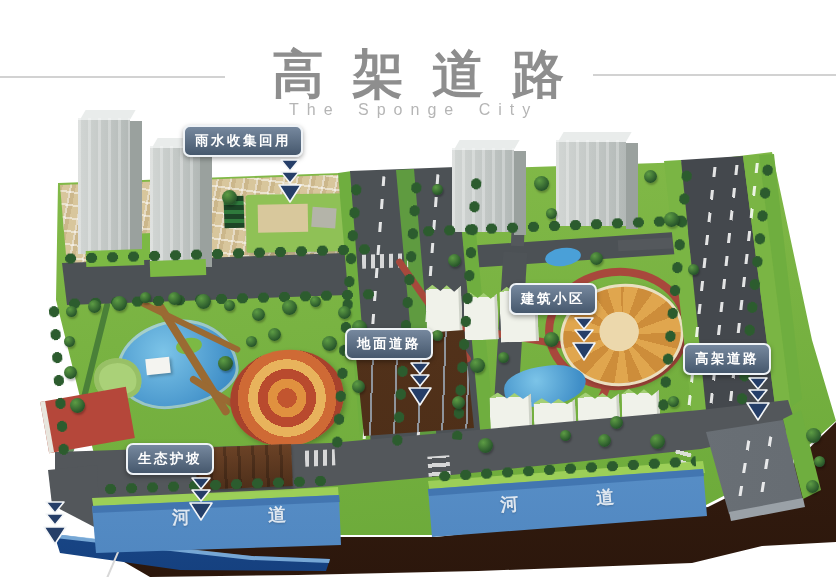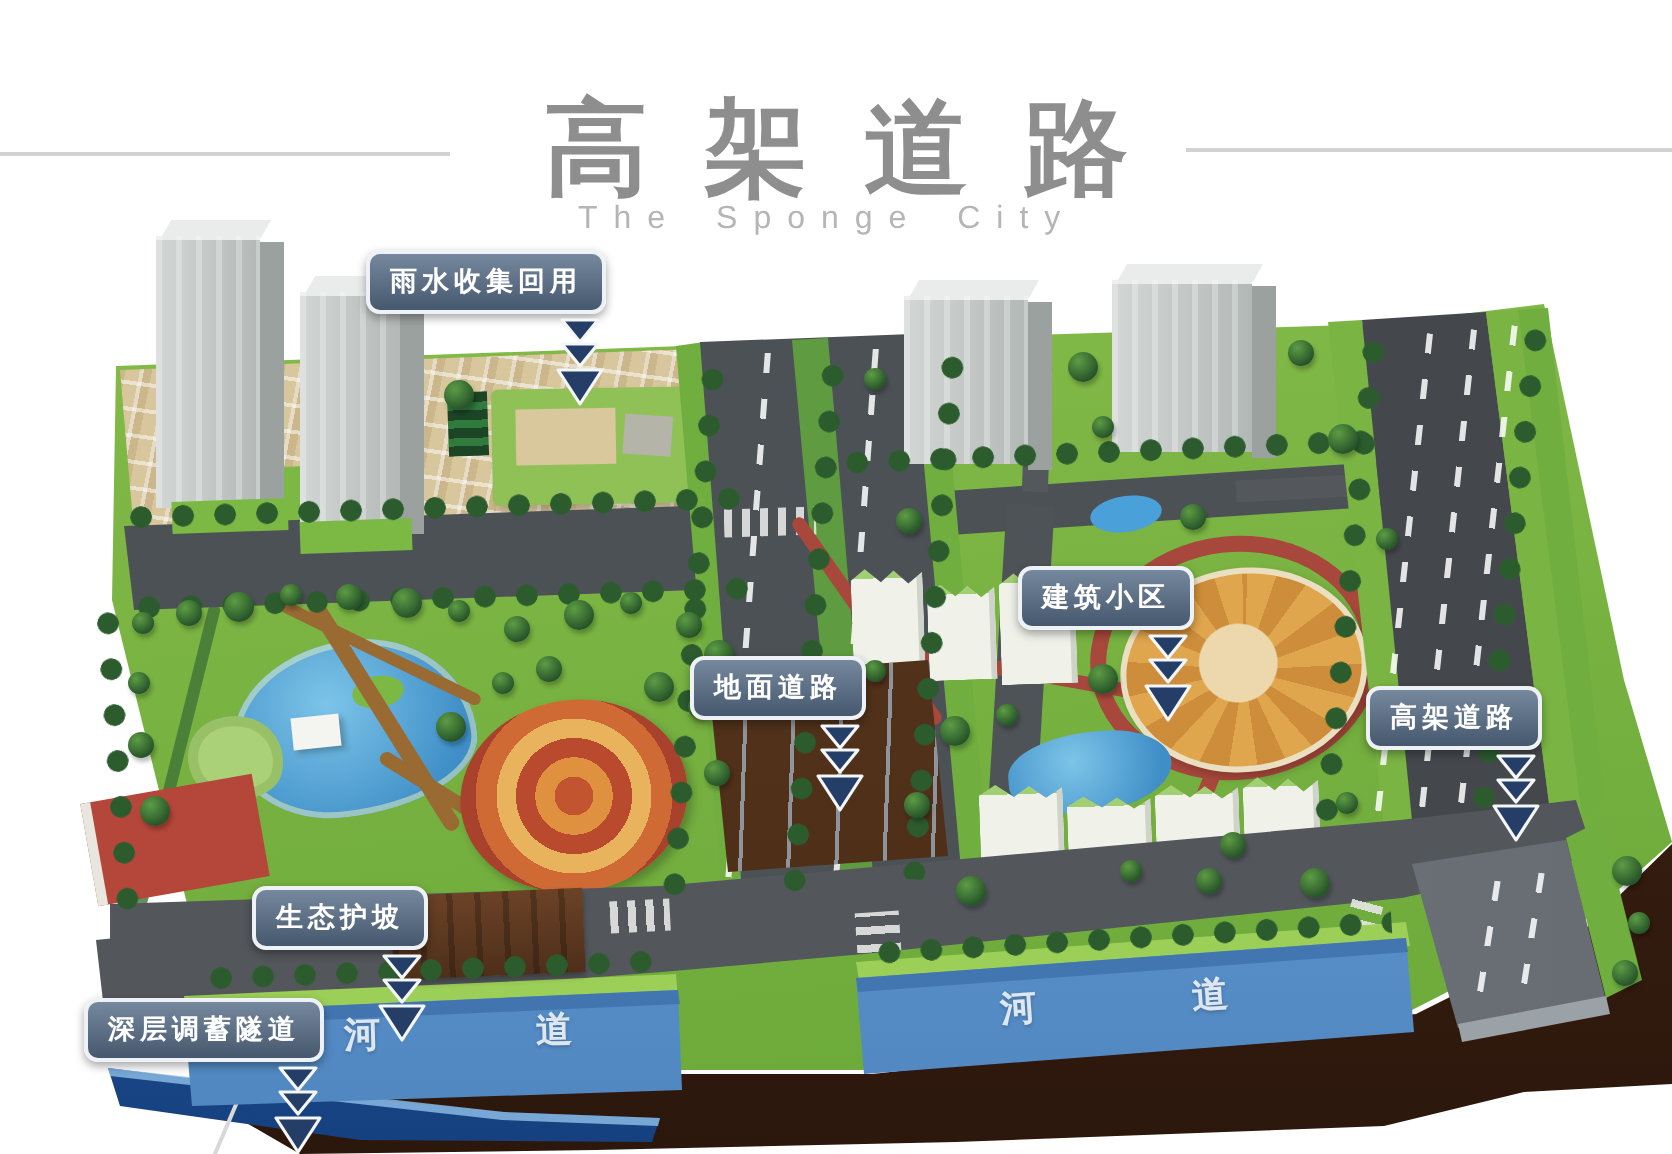--- a/index.html
+++ b/index.html
@@ -294,21 +294,20 @@
     <div class="callout-box">高架道路</div>
     <svg class="chevrons" width="26" height="46" viewBox="0 0 26 46">
       <g fill="#253e68" stroke="#f4f6f8" stroke-width="1.6" stroke-linejoin="round">
         <path d="M4 1h18l-9 11z"></path>
           <path d="M4 13h18l-9 11z"></path>
           <path d="M2 26h22l-11 17z"></path>
         </g>
       </svg>
   </div>
   <div class="callout" style="left:42px;top:499px;">
-    <div class="callout-box">深层调蓄隧道</div>
     <svg class="chevrons" width="26" height="46" viewBox="0 0 26 46">
       <g fill="#253e68" stroke="#f4f6f8" stroke-width="1.6" stroke-linejoin="round">
         <path d="M4 1h18l-9 11z"></path>
           <path d="M4 13h18l-9 11z"></path>
           <path d="M2 26h22l-11 17z"></path>
         </g>
       </svg>
   </div>
 </div>
 

